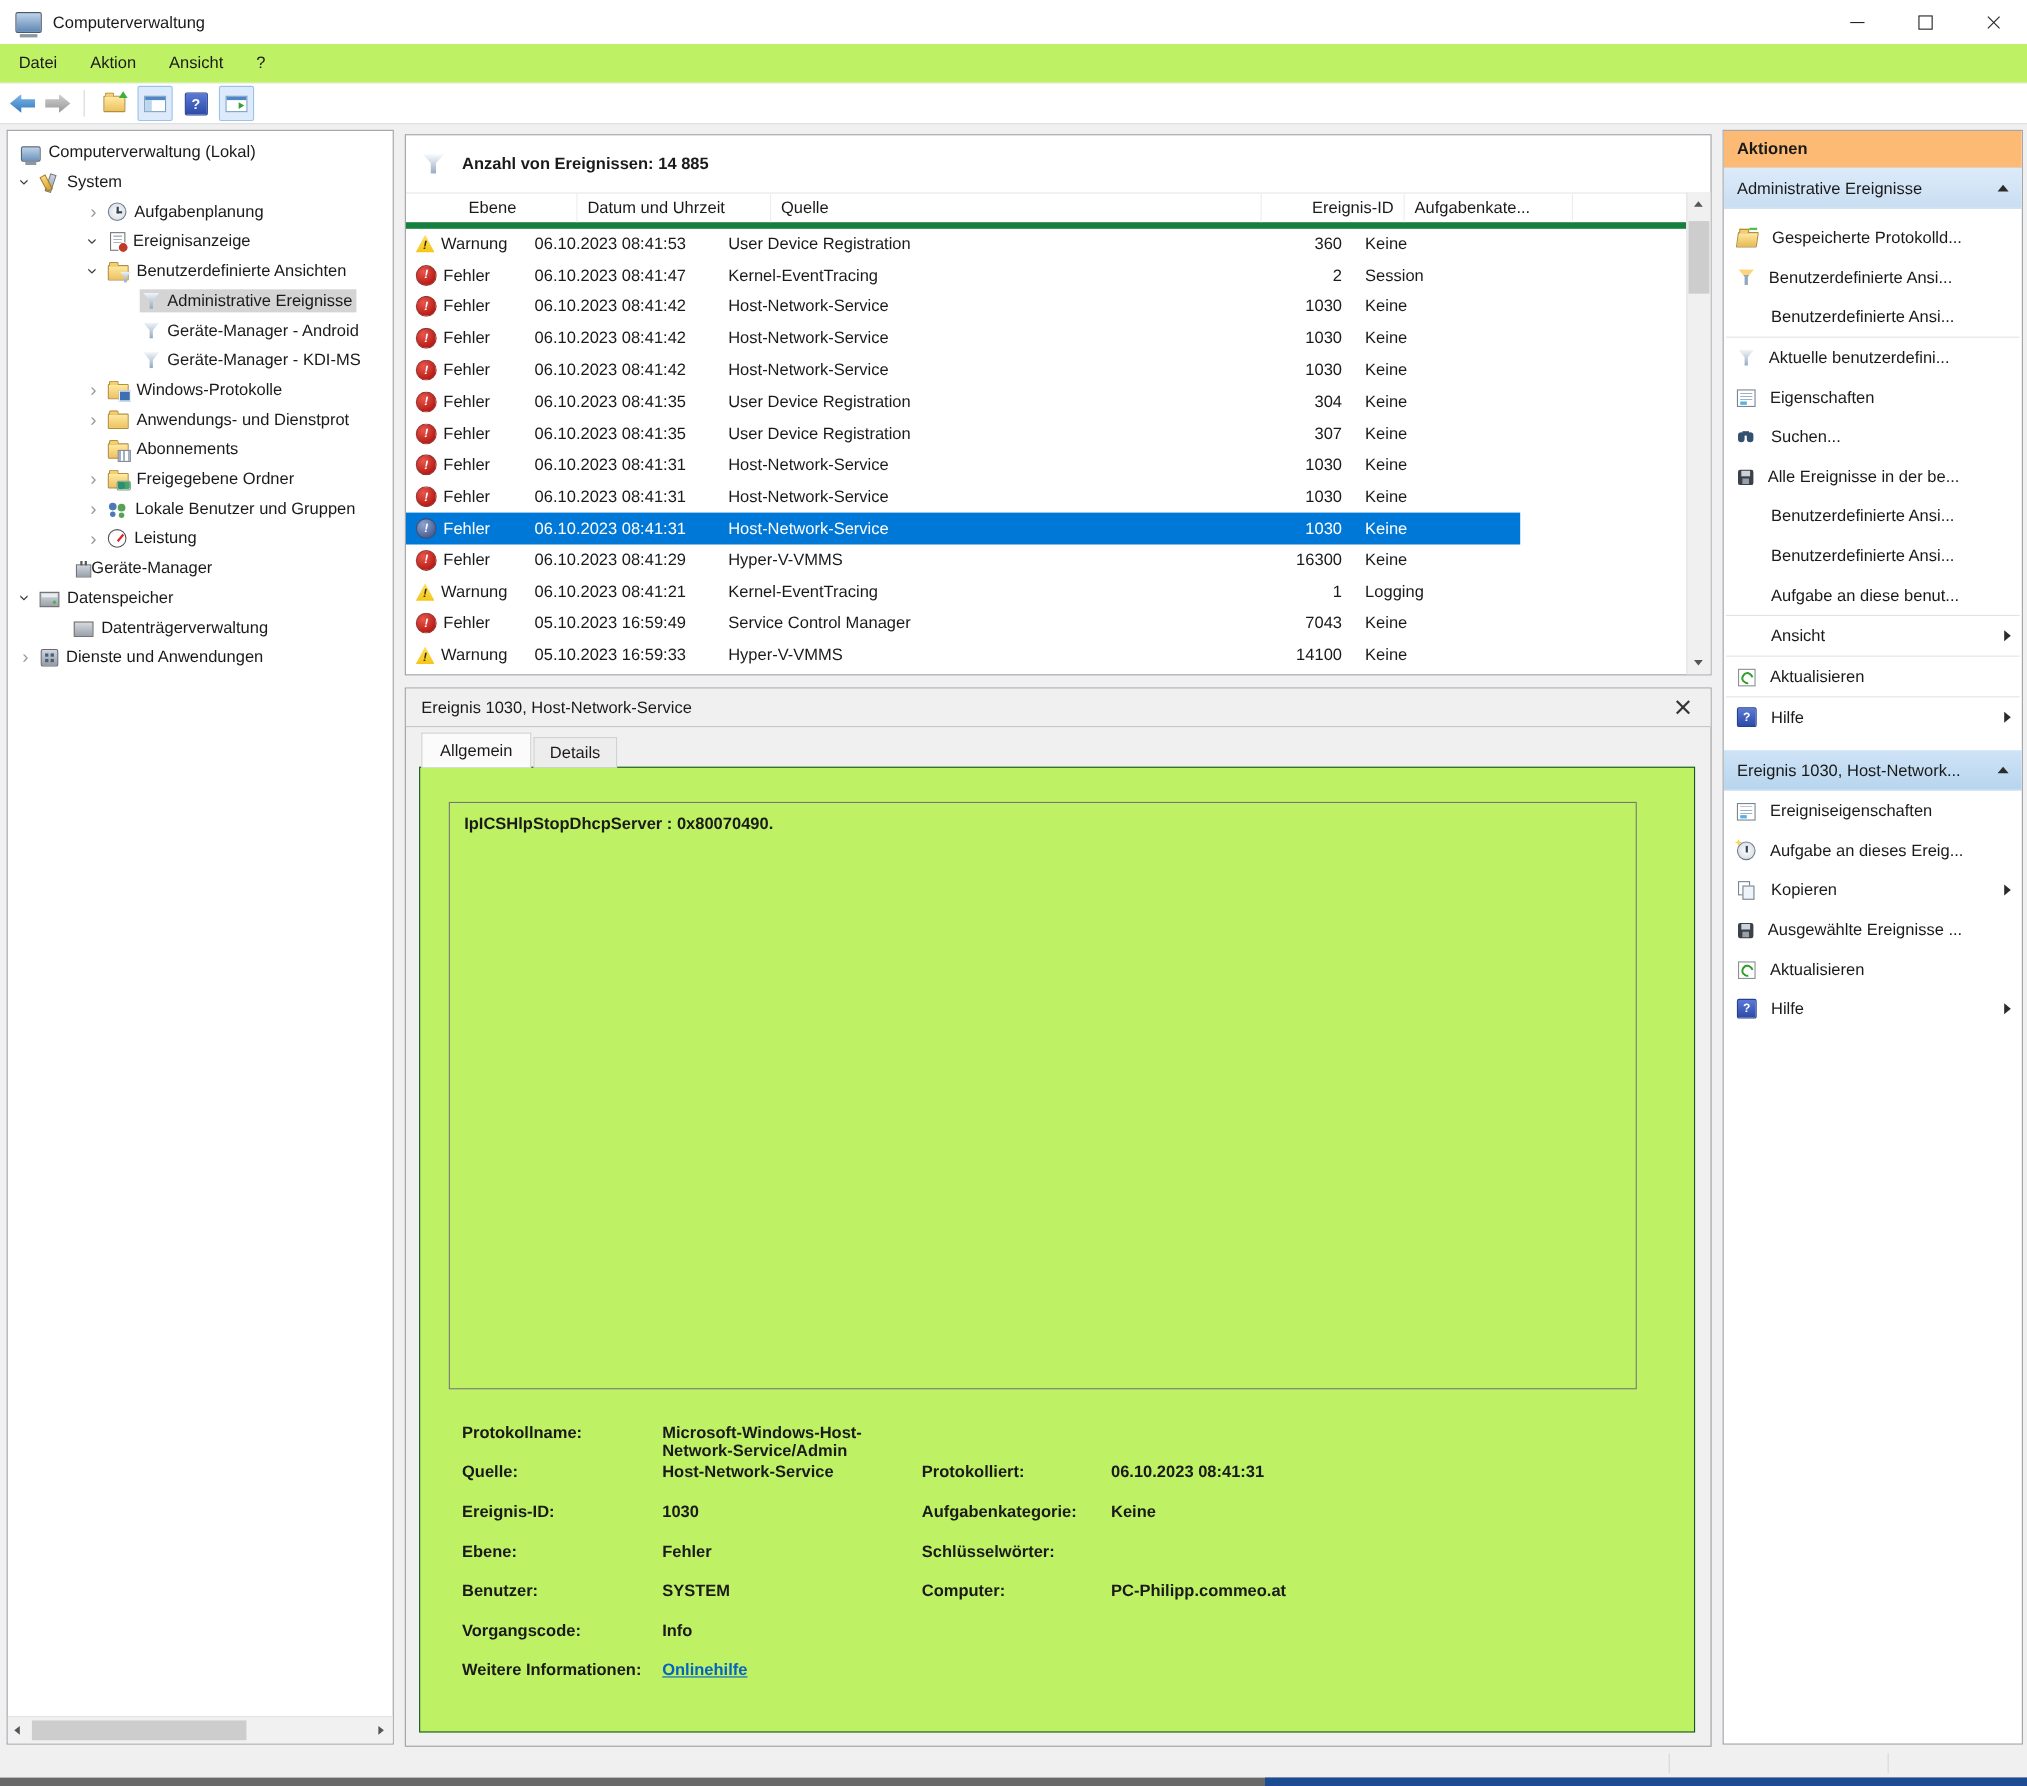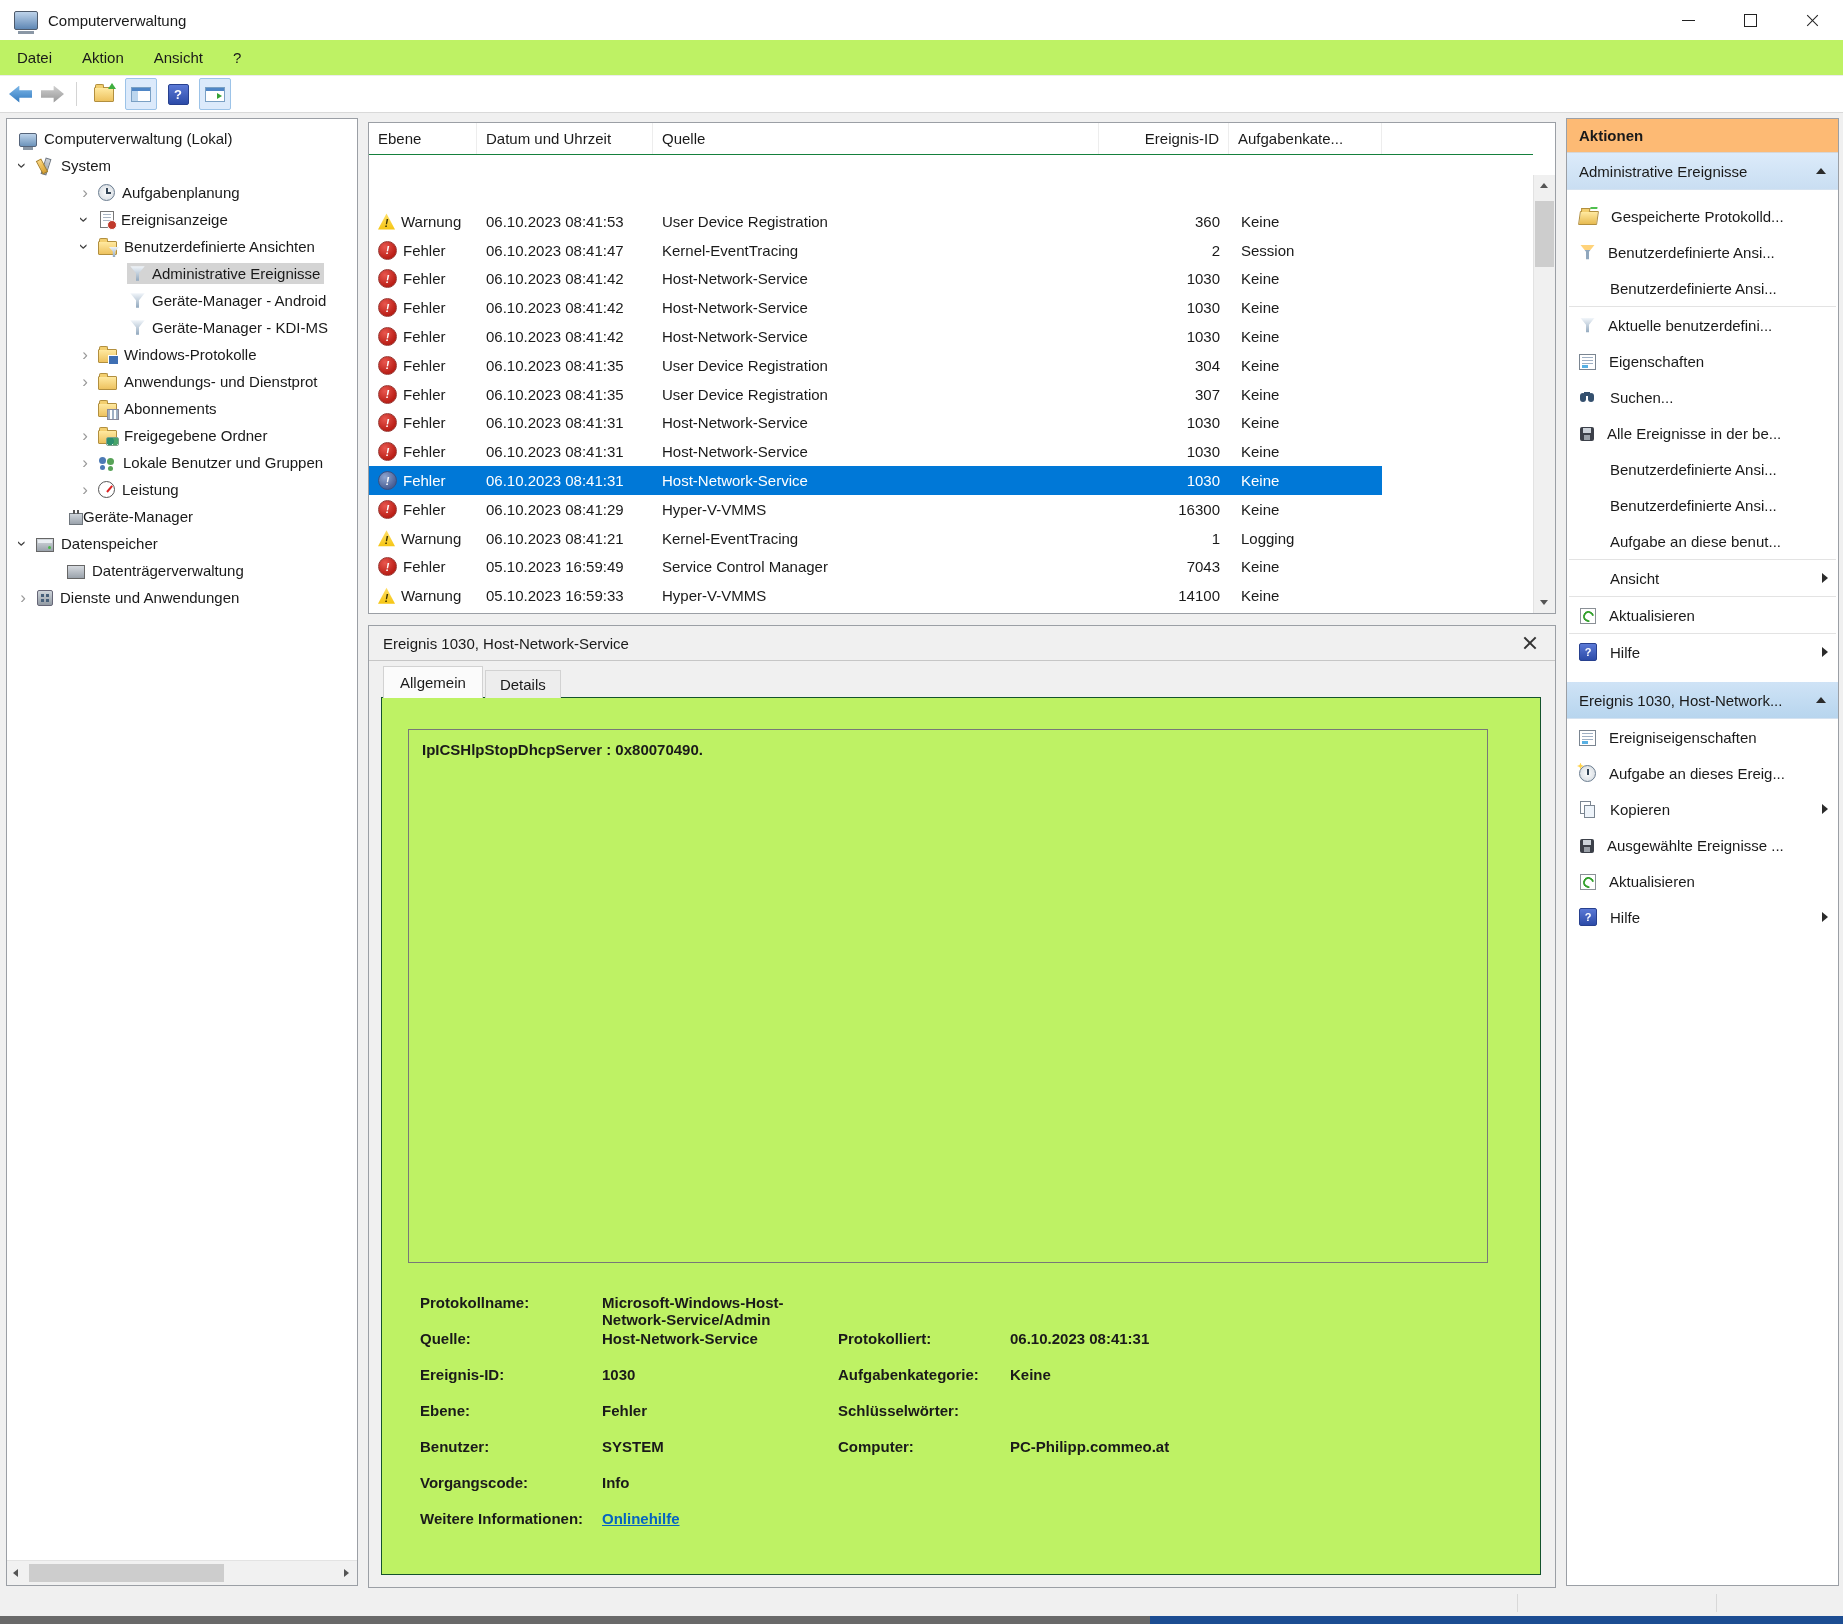--- a/index.html
+++ b/index.html
@@ -117,21 +117,21 @@
   .hscroll{position:absolute;left:0;right:0;bottom:0;height:24px;background:#f1f1f1;border-top:1px solid #e3e3e3;}
   .hs-thumb{position:absolute;left:22px;top:3px;bottom:3px;width:195px;background:#cdcdcd;}
   .hs-l{position:absolute;left:6px;top:8px;border-top:4px solid transparent;border-bottom:4px solid transparent;border-right:5px solid #555;}
   .hs-r{position:absolute;right:8px;top:8px;border-top:4px solid transparent;border-bottom:4px solid transparent;border-left:5px solid #555;}
 
   
   .list-panel{position:absolute;left:368px;top:122px;width:1188px;height:492px;background:#fff;border:1px solid #9b9fa5;box-sizing:border-box;}
   .info-band{height:52px;display:flex;align-items:center;border-bottom:1px solid #e6e6e6;}
   .info-filter{width:20px;height:18px;margin:0 16px 0 15px;background:linear-gradient(#fafcfe,#96abc0);clip-path:polygon(0 0,100% 0,62% 45%,62% 100%,38% 100%,38% 45%);border:0;}
   .info-text{font-weight:600;}
-  .col-header{height:32px;display:flex;border-bottom:1px solid #15803d;width:calc(100% - 22px);box-sizing:border-box;}
+  .col-header{height:32px;display:flex;border-bottom:6px solid #15803d;width:calc(100% - 22px);box-sizing:border-box;padding-left:48px;}
   .hcell{display:flex;align-items:center;padding:0 9px;border-right:1px solid #ededed;box-sizing:border-box;}
   .w1{width:108px;} .w2{width:176px;} .w3{width:446px;} .w4{width:130px;justify-content:flex-end;} .w5{width:153px;} .wfill{flex:1;border-right:none;}
   .rows{position:absolute;left:0;top:84px;bottom:0;width:calc(100% - 22px);overflow:hidden;}
   .erow{height:28.8px;display:flex;align-items:center;width:1013px;}
   .erow.sel{background:#0078d7;color:#fff;}
   .erow.sel .ev-err{background:radial-gradient(circle at 35% 30%,#8fa6d0,#4a5f94 72%);border-color:#3c4f7e;}
   .ecell{box-sizing:border-box;padding:0 9px;white-space:nowrap;overflow:hidden;}
   .c1{width:108px;display:flex;align-items:center;} .c2{width:176px;} .c3{width:446px;} .c4{width:130px;text-align:right;} .c5{width:153px;padding-left:12px;}
   .vscroll{position:absolute;right:0;top:52px;bottom:0;width:22px;background:#f0f0f0;border-left:1px solid #e2e2e2;box-sizing:border-box;}
   .vs-up{position:absolute;top:8px;left:6px;border-left:4px solid transparent;border-right:4px solid transparent;border-bottom:5px solid #555;}
@@ -347,20 +347,24 @@
         </div>
     </div>
     <div class="hscroll">
       <span class="hs-l"></span>
       <span class="hs-thumb"></span>
       <span class="hs-r"></span>
     </div>
   </div>
 
   <div class="list-panel">
+    <div class="info-band">
+      <span class="info-filter"></span>
+      <span class="info-text">Anzahl von Ereignissen: 14 885</span>
+    </div>
     <div class="col-header">
       <span class="hcell w1">Ebene</span>
       <span class="hcell w2">Datum und Uhrzeit</span>
       <span class="hcell w3">Quelle</span>
       <span class="hcell w4">Ereignis-ID</span>
       <span class="hcell w5">Aufgabenkate...</span>
       <span class="hcell wfill"></span>
     </div>
     <div class="rows">
       <div class="erow">

